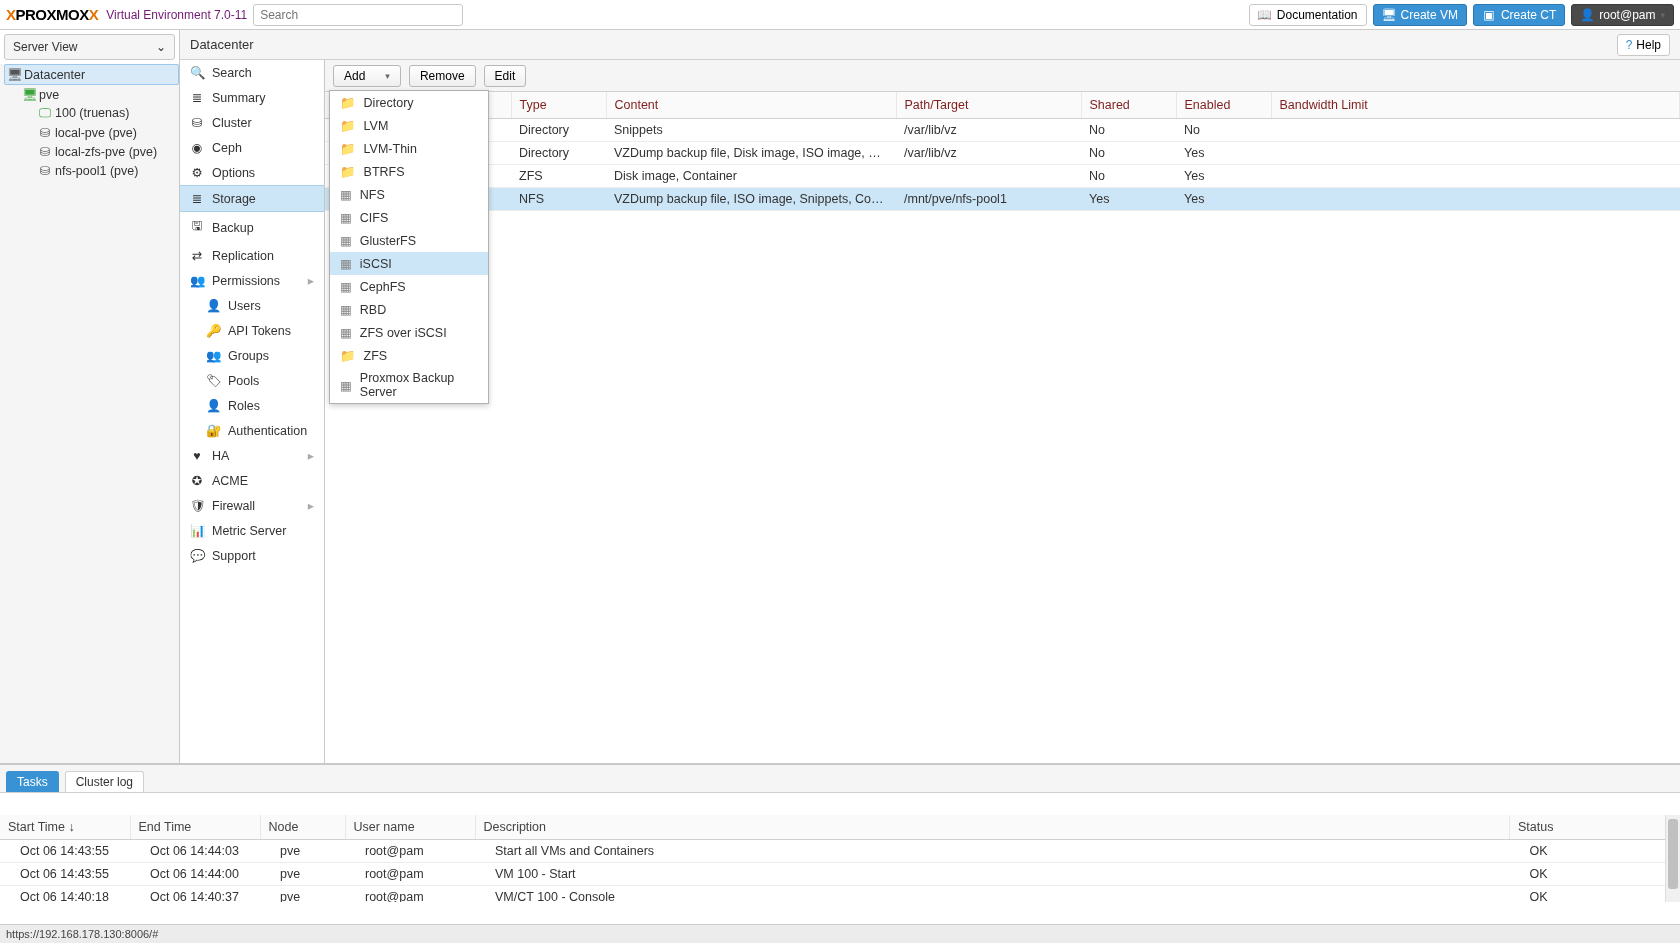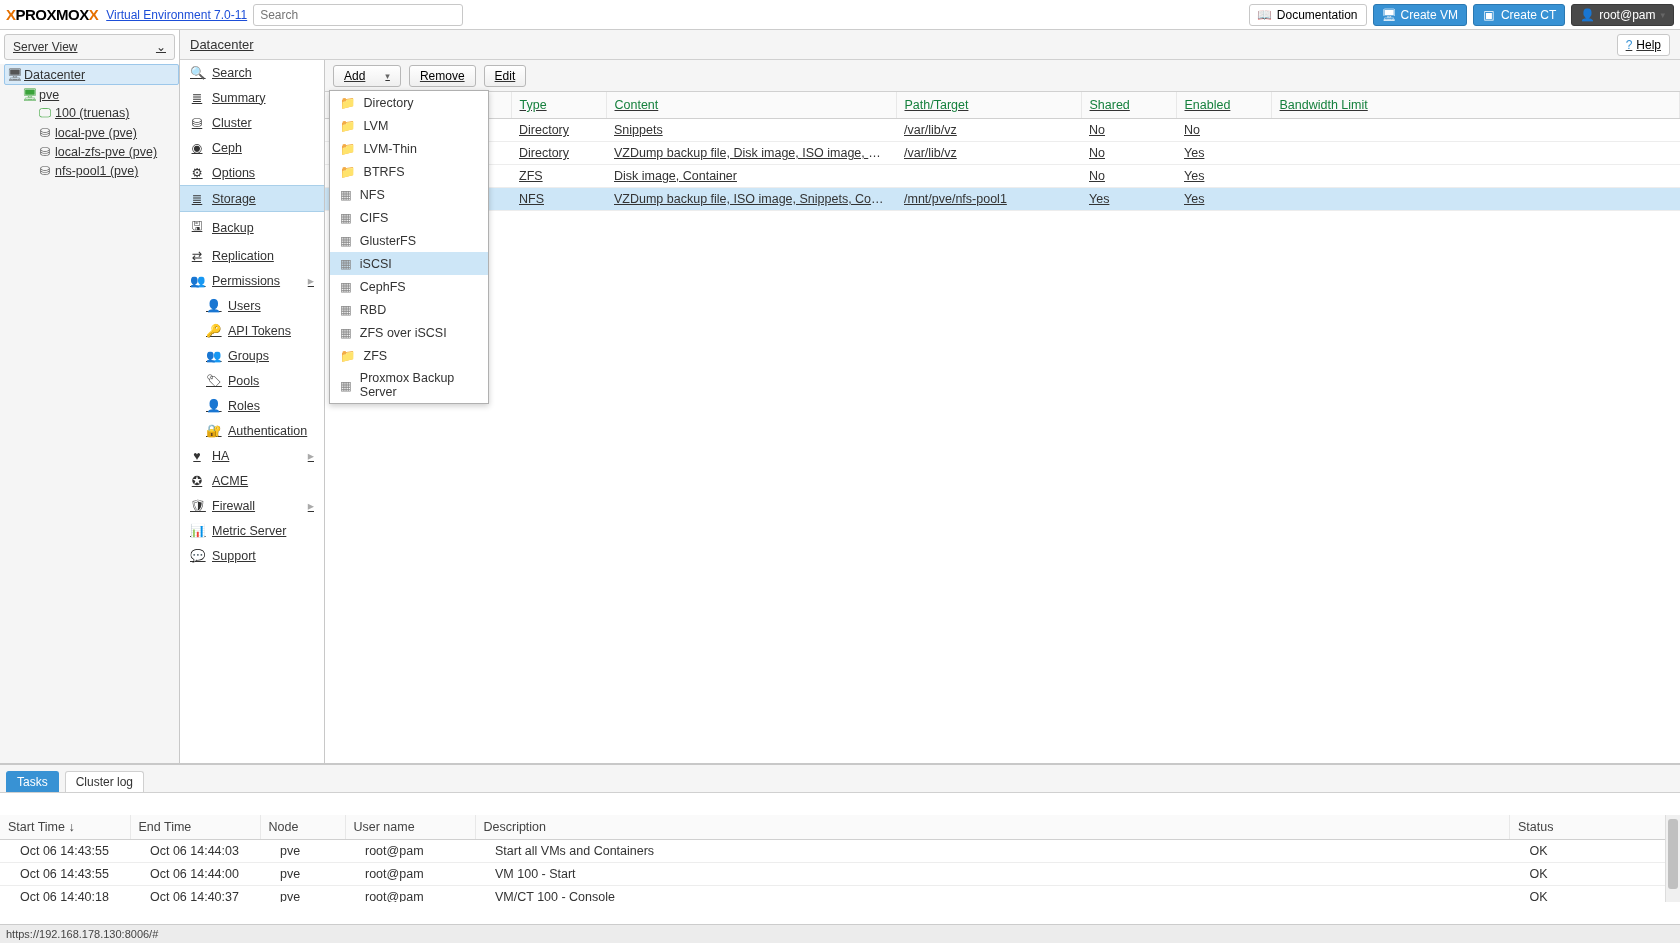--- a/index.html
+++ b/index.html
@@ -23,21 +23,21 @@
     padding: 0 6px;
     gap: 6px;
   }
   .logo {
     font-weight: 800; font-size: 15px; letter-spacing: -0.5px;
     font-family: Arial Black, Arial, sans-serif;
     color: #000; display: inline-flex; align-items: center;
   }
   .logo .x1 { color: #e57000; font-weight: 900; }
   .logo .x2 { color: #e57000; font-weight: 900; }
-  .ve-label { color: #1d4ed8; font-size: 12px; margin-left: 2px; text-decoration: underline; }
+  .ve-label { color: #701a75; font-size: 12px; margin-left: 2px; }
   .search-box {
     flex: 0 0 210px;
     border: 1px solid #c8c8c8;
     border-radius: 3px;
     padding: 3px 6px;
     font-size: 12px;
     background: #fff;
   }
   .top-spacer { flex: 1; }
   .top-btn {
@@ -50,21 +50,21 @@
   .top-btn.blue { background: #3892d4; color:#fff; border-color:#2a78b1; }
   .top-btn.dark { background: #4a4a4a; color:#fff; border-color:#3a3a3a; }
   .ico { display:inline-block; width:14px; text-align:center; }
 
   
   .main {
     position: absolute; top:30px; bottom:0; left:0; right:0;
     display:flex; flex-direction:column;
   }
   .workspace {
-    flex:1; display:flex; min-height:0;text-decoration:underline;
+    flex:1; display:flex; min-height:0;
   }
 
   
   .left-panel {
     width: 180px; border-right:1px solid #c8c8c8;
     display:flex; flex-direction:column; background:#fff;
   }
   .view-select {
     height:26px; background:#f5f5f5; border:1px solid #c8c8c8;
     margin:4px; border-radius:3px; display:flex; align-items:center;
@@ -121,21 +121,21 @@
     font-size:12px; cursor:pointer;
     display:inline-flex; align-items:center; gap:20px;
   }
   .caret-down { font-size:9px; color:#666; }
 
   table.grid {
     border-collapse:collapse; width:100%; font-size:12.5px;
     table-layout:fixed;
   }
   .grid th {
-    text-align:left; font-weight:400; color:#15803d;
+    text-align:left; font-weight:400; color:#7f1d1d;
     padding:6px 8px; border-bottom:1px solid #d0d0d0;
     border-right:1px solid #e8e8e8; background:#fafafa;
     white-space:nowrap;
   }
   .grid td {
     padding:4px 8px; border-bottom:1px solid #ededed;
     white-space:nowrap; overflow:hidden; text-overflow:ellipsis;
   }
   .grid tr.sel td { background:#cde6f7; }
 

